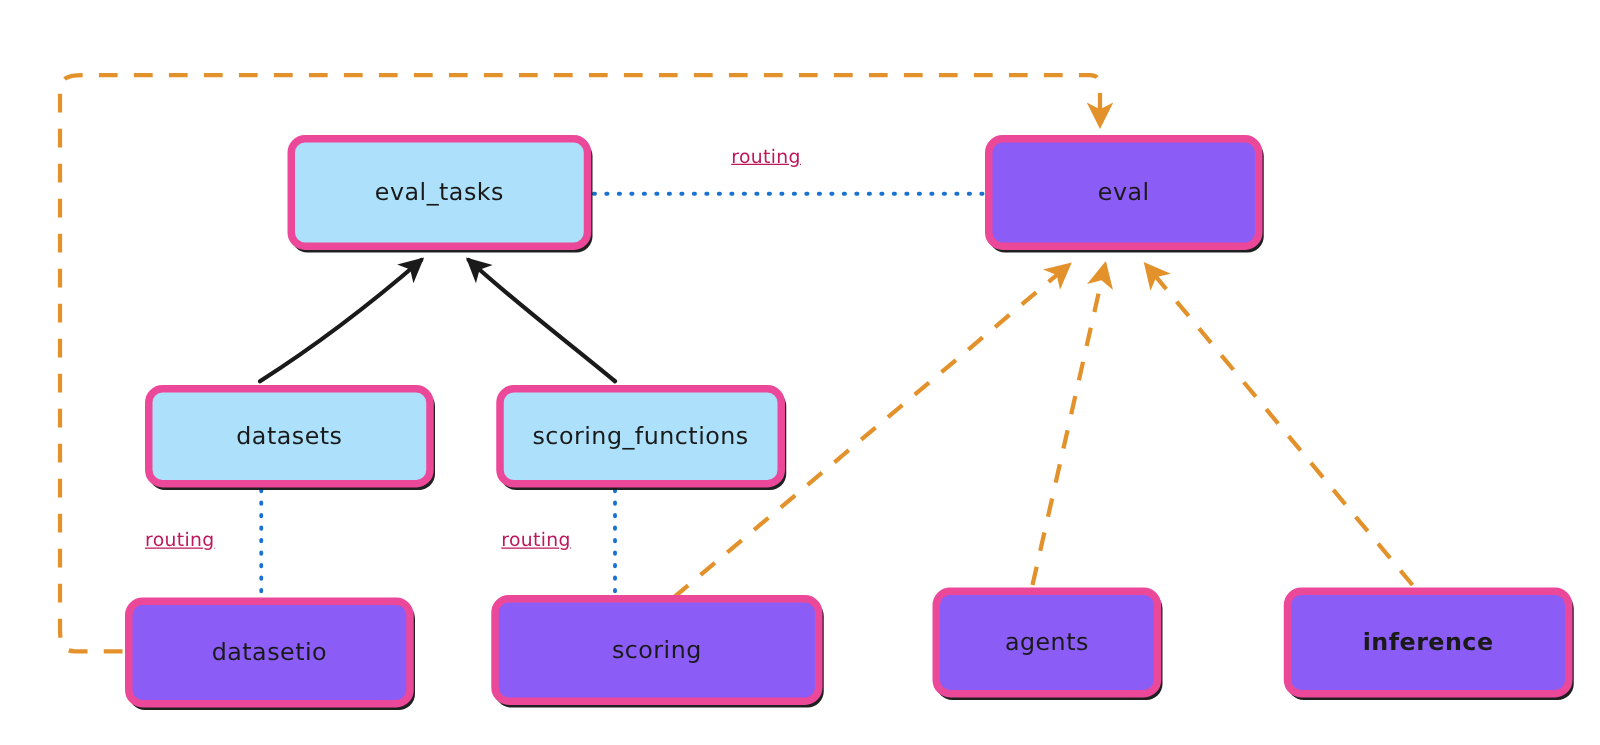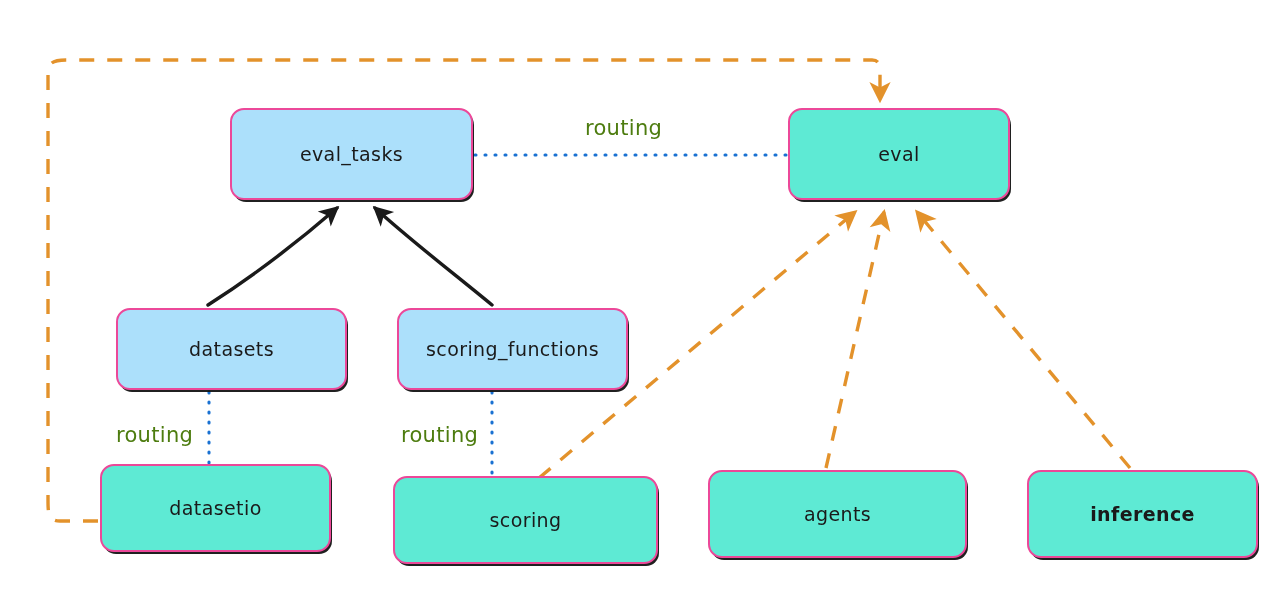--- a/index.html
+++ b/index.html
@@ -21,47 +21,48 @@
   #edge-layer {
     position: absolute;
     left: 0;
     top: 0;
     width: 1280px;
     height: 596px;
   }
   .node {
     position: absolute;
     box-sizing: border-box;
-    border: 2px solid #ec4899;
+    border: 6px solid #ec4899;
     border-radius: 14px;
     display: flex;
     align-items: center;
     justify-content: center;
     box-shadow: 2px 3px 0 -1px rgba(20,20,20,0.95);
   }
   .node-label {
     font-family: "DejaVu Sans", sans-serif;
     font-size: 19px;
     color: #1a1a1a;
     letter-spacing: 0.4px;
     white-space: nowrap;
     pointer-events: none;
   }
   .node.blue  { background: #ace0fb; }
-  .node.green { background: #5eead4; }
+  .node.green { background: #8b5cf6; }
 
   .edge-label {
     position: absolute;
     font-family: "DejaVu Sans", sans-serif;
-    font-size: 21px;
-    color: #4d7c0f;
+    font-size: 15px;
+    color: #be185d;
     white-space: nowrap;
     background: #ffffff;
     padding: 0 3px;
     letter-spacing: 0.3px;
+    text-decoration: underline;
   }
 </style>
 </head>
 <body>
 
 <div id="canvas">
 
   <svg id="edge-layer" viewBox="0 0 1280 596" xmlns="http://www.w3.org/2000/svg">
 
     <defs>
@@ -113,29 +114,29 @@
   </div>
 
   <div class="node blue" style="left:116px; top:308px; width:231px; height:82px;">
     <span class="node-label">datasets</span>
   </div>
 
   <div class="node blue" style="left:386px; top:308px; width:231px; height:82px;margin-left:11px;">
     <span class="node-label">scoring_functions</span>
   </div>
 
-  <div class="node green" style="left:100px; top:464px; width:231px; height:88px;">
+  <div class="node green" style="left:100px; top:478px; width:231px; height:88px;">
     <span class="node-label">datasetio</span>
   </div>
 
   <div class="node green" style="left:393px; top:476px; width:265px; height:88px;">
     <span class="node-label">scoring</span>
   </div>
 
-  <div class="node green" style="left:708px; top:470px; width:259px; height:88px;">
+  <div class="node green" style="left:746px; top:470px; width:183px; height:88px;">
     <span class="node-label">agents</span>
   </div>
 
   <div class="node green" style="left:1027px; top:470px; width:231px; height:88px;font-weight:bold;">
     <span class="node-label">inference</span>
   </div>
 
   <div class="edge-label" style="left:582px; top:116px;">routing</div>
 
   <div class="edge-label" style="left:113px; top:423px;">routing</div>

